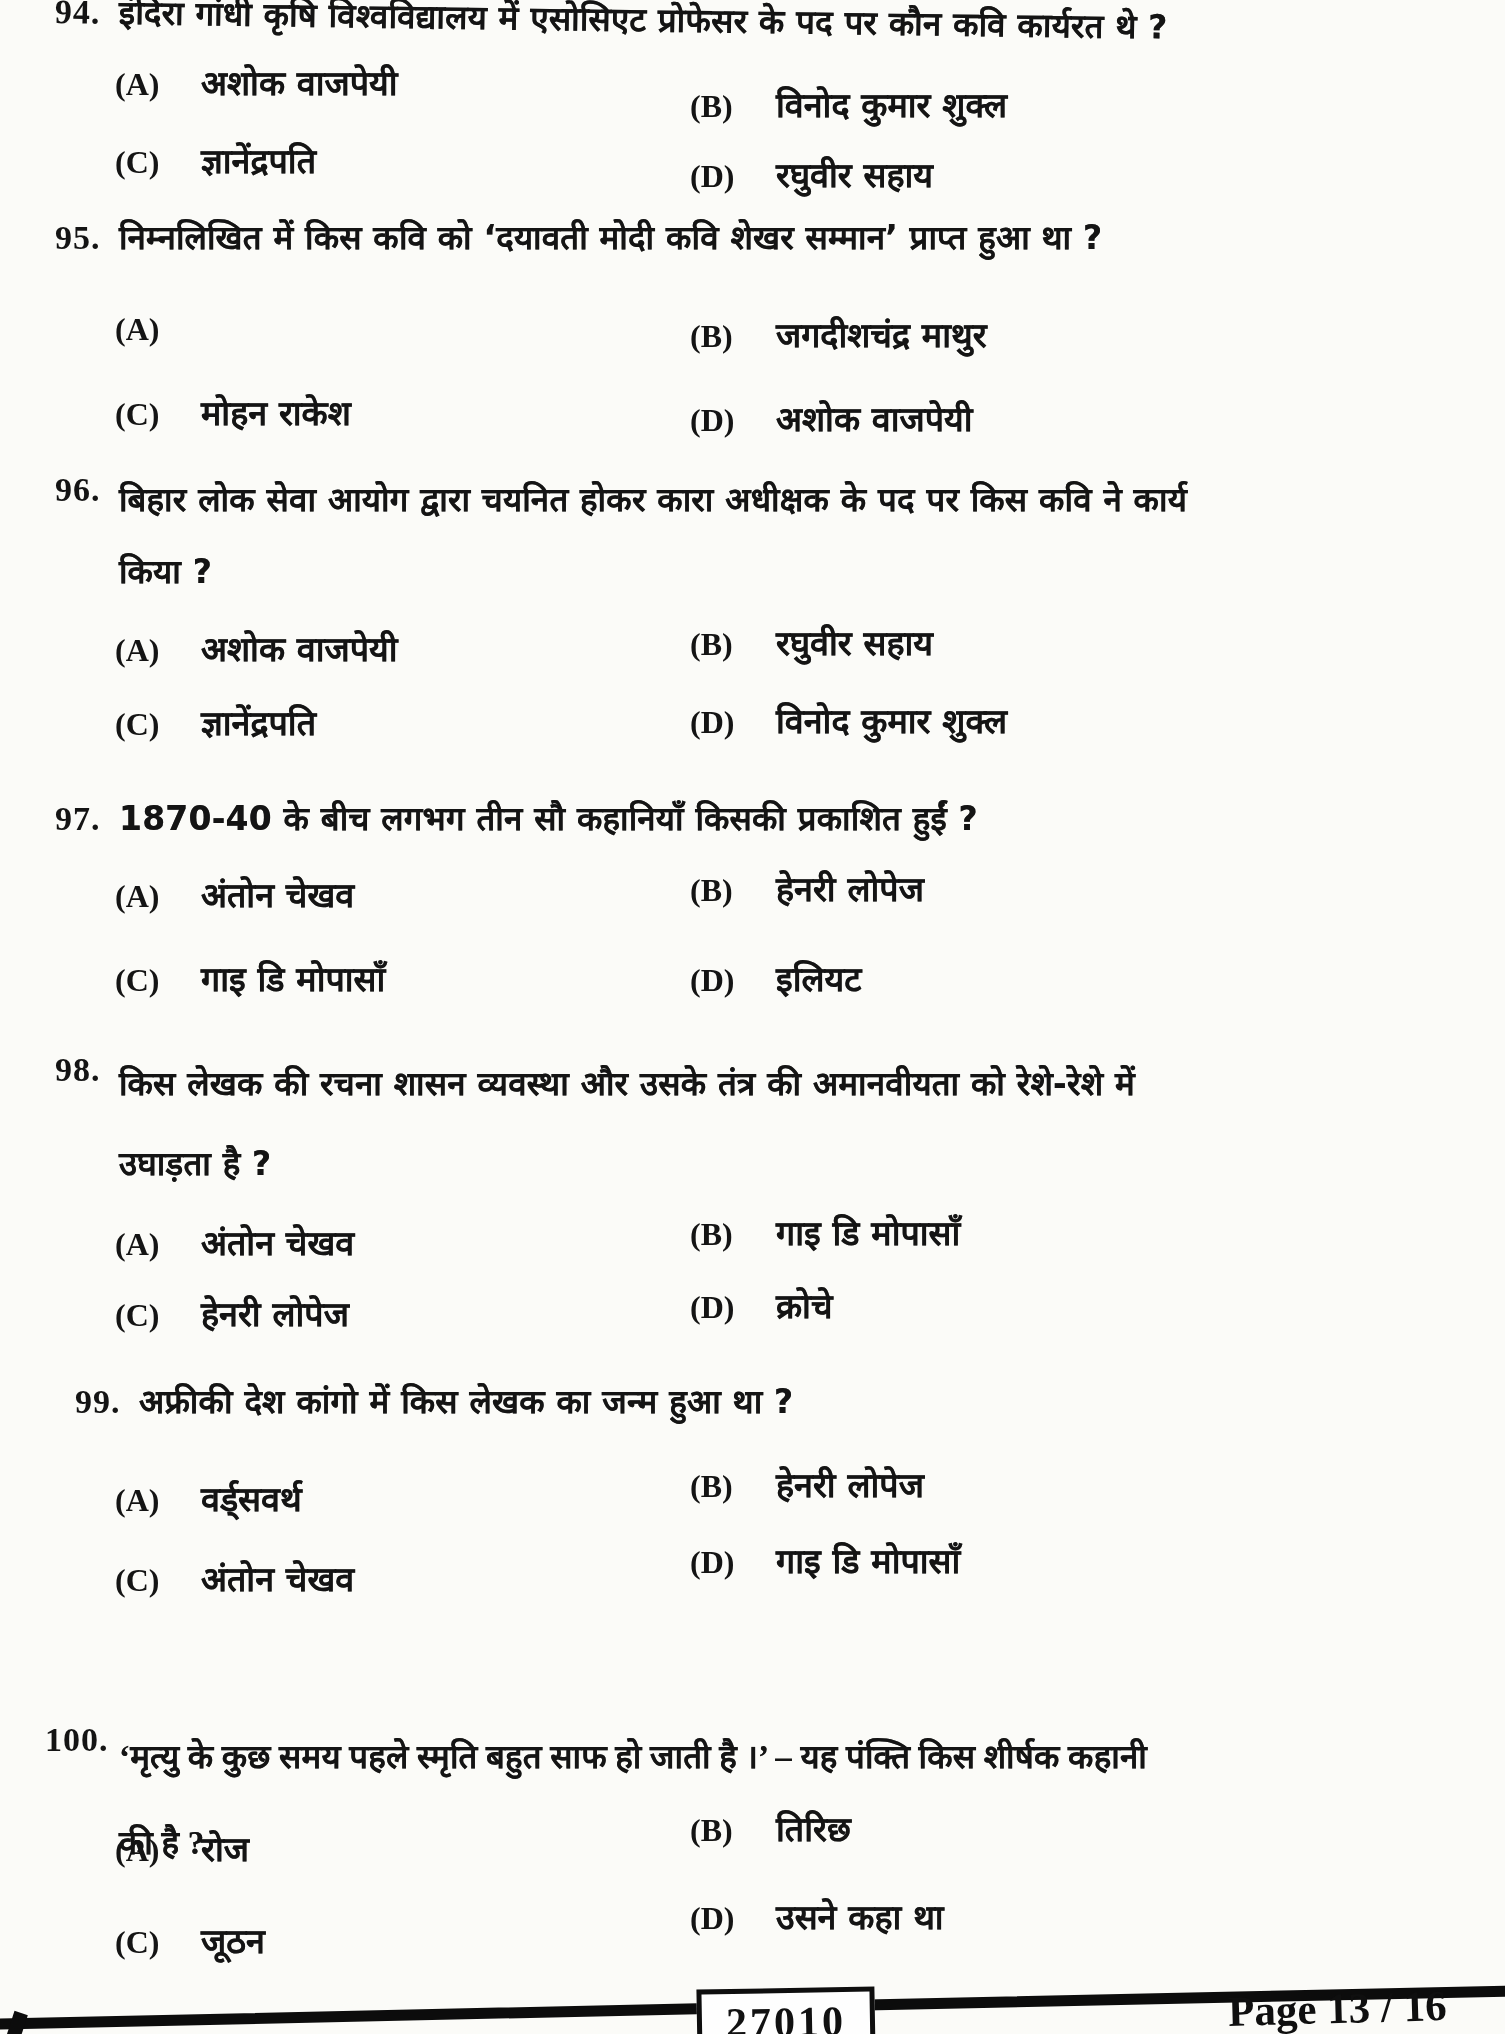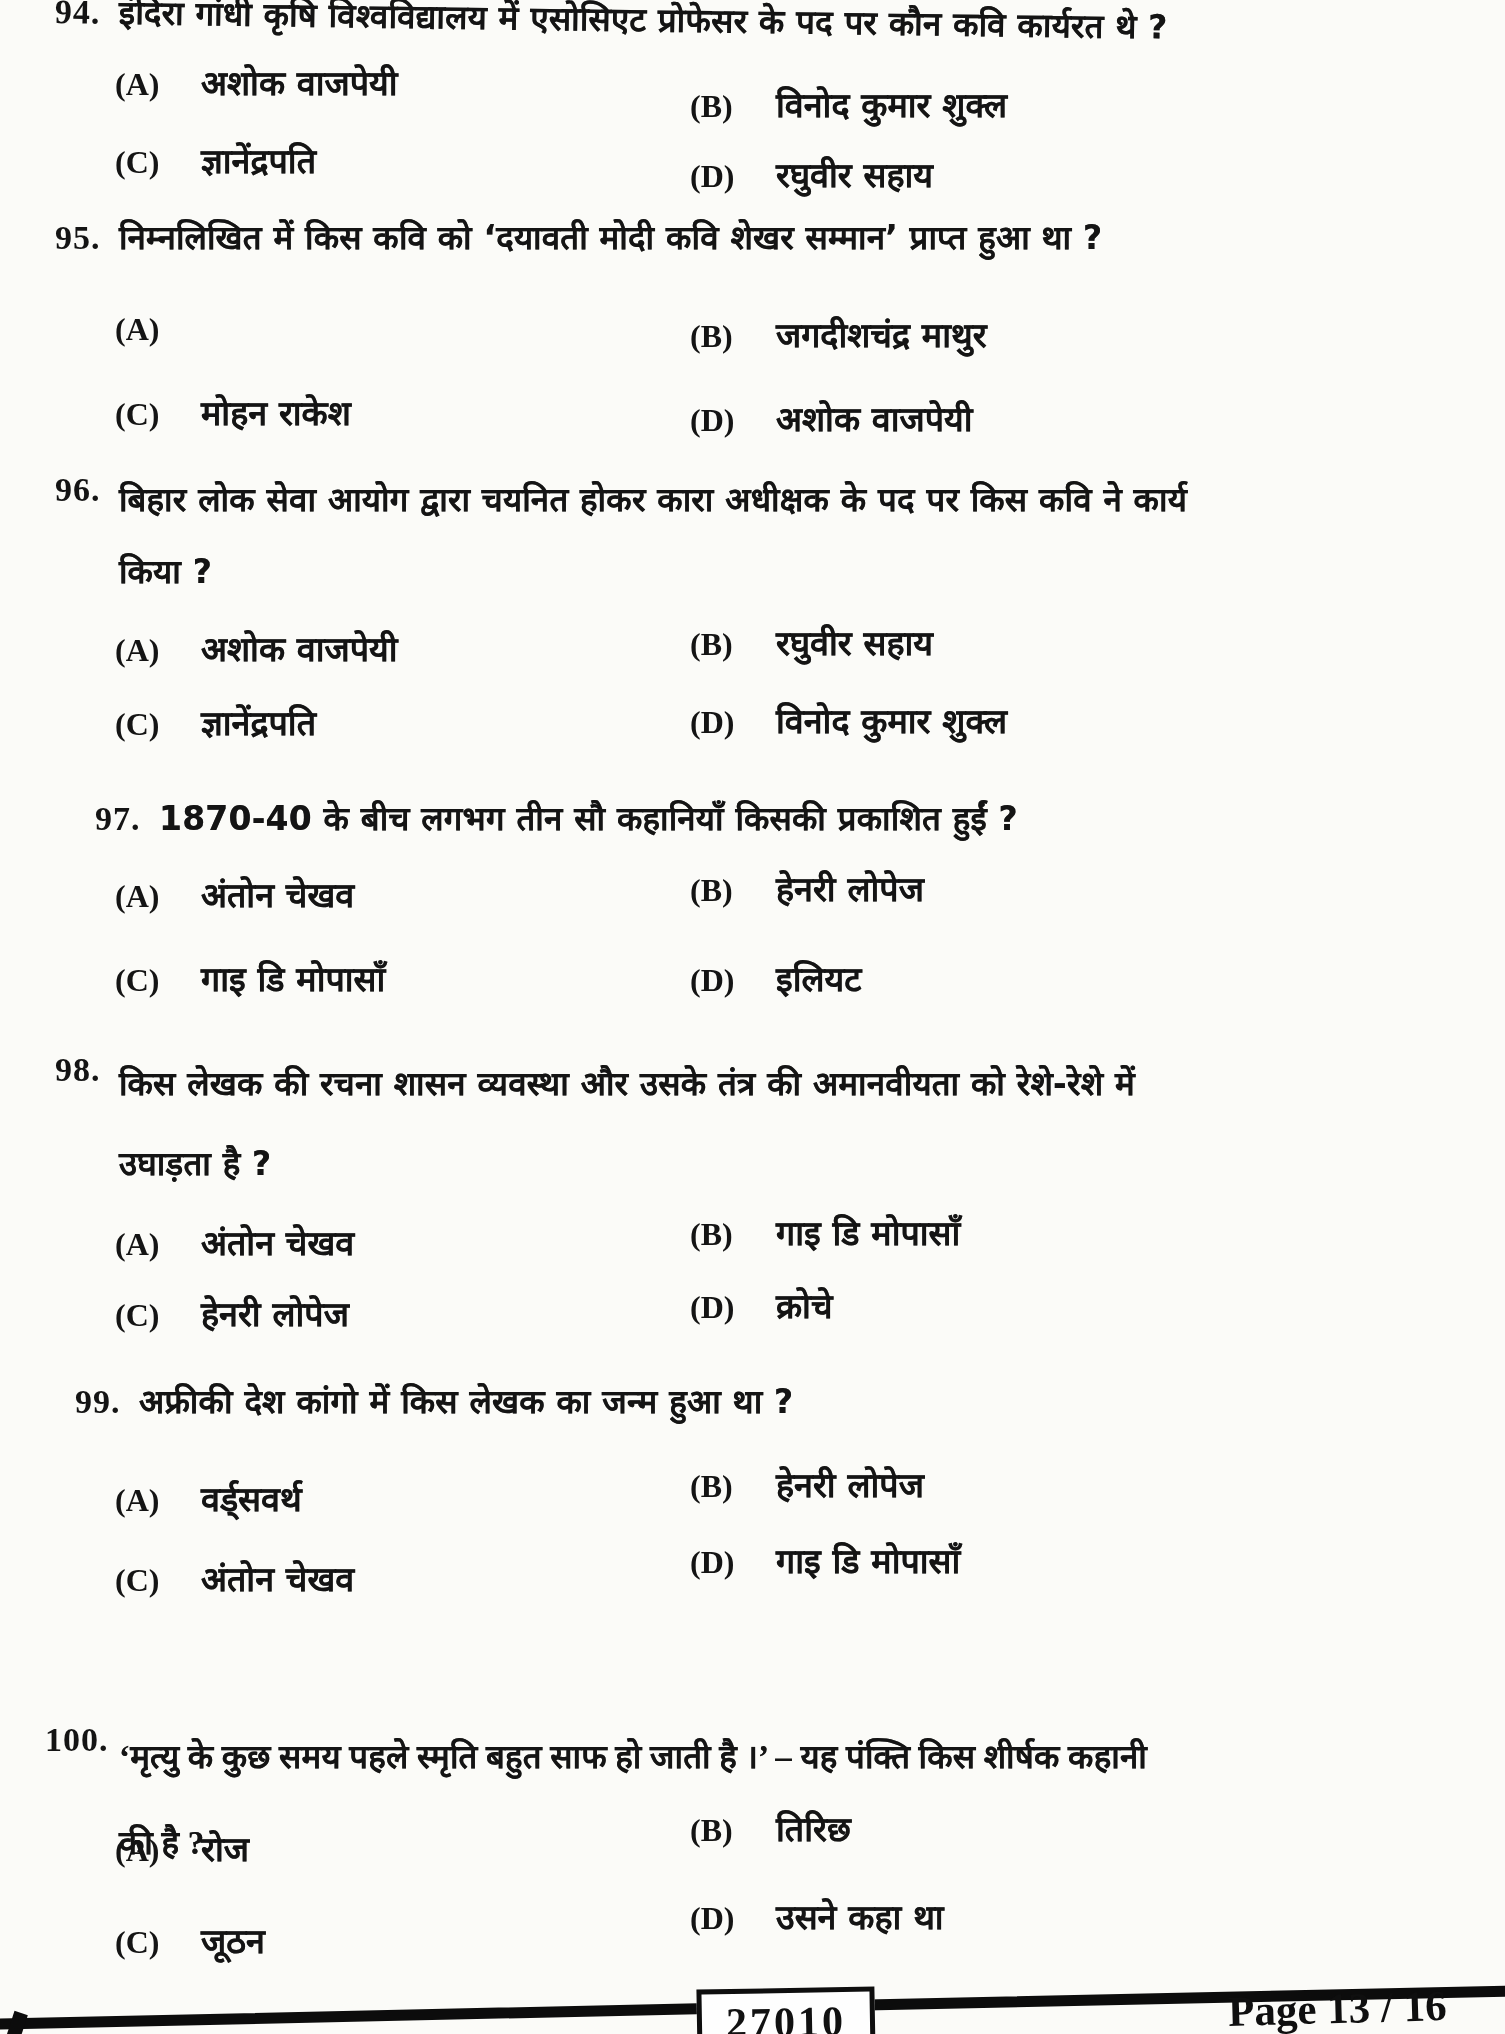--- a/index.html
+++ b/index.html
@@ -152,21 +152,21 @@
         <span class="opt-text">ज्ञानेंद्रपति</span>
       </div>
       <div class="option right" style="transform:translateY(-2px);">
         <span class="opt-label">(D)</span>
         <span class="opt-text">विनोद कुमार शुक्ल</span>
       </div>
     </div>
   </section>
 
   <section>
-    <div class="row q-head" style="top:793px;margin-left:40px;">
+    <div class="row q-head" style="top:793px;">
       <span class="q-num">97.</span>
       <p class="q-text">1870-40 के बीच लगभग तीन सौ कहानियाँ किसकी प्रकाशित हुईं ?</p>
     </div>
     <div class="row optrow" style="top:872px;">
       <div class="option left">
         <span class="opt-label">(A)</span>
         <span class="opt-text">अंतोन चेखव</span>
       </div>
       <div class="option right" style="transform:translateY(-6px);">
         <span class="opt-label">(B)</span>

